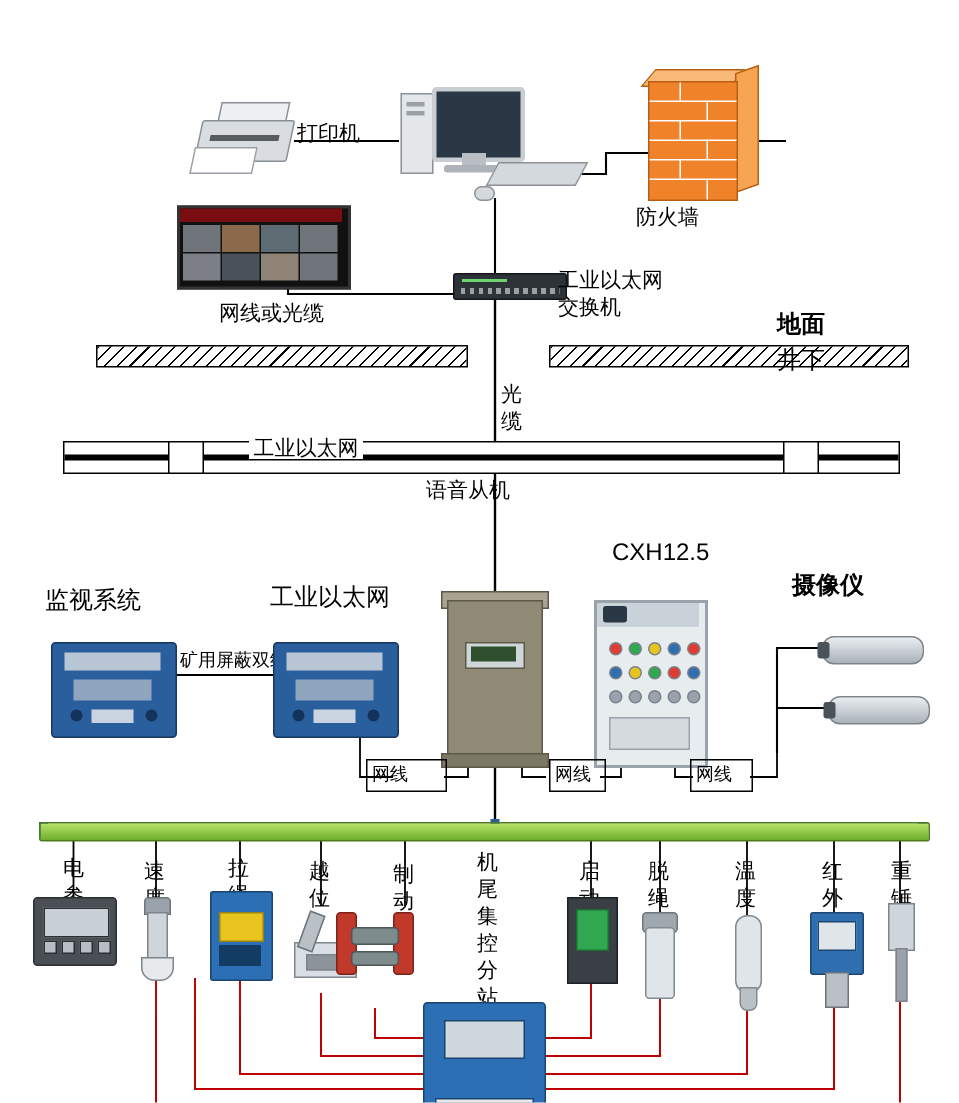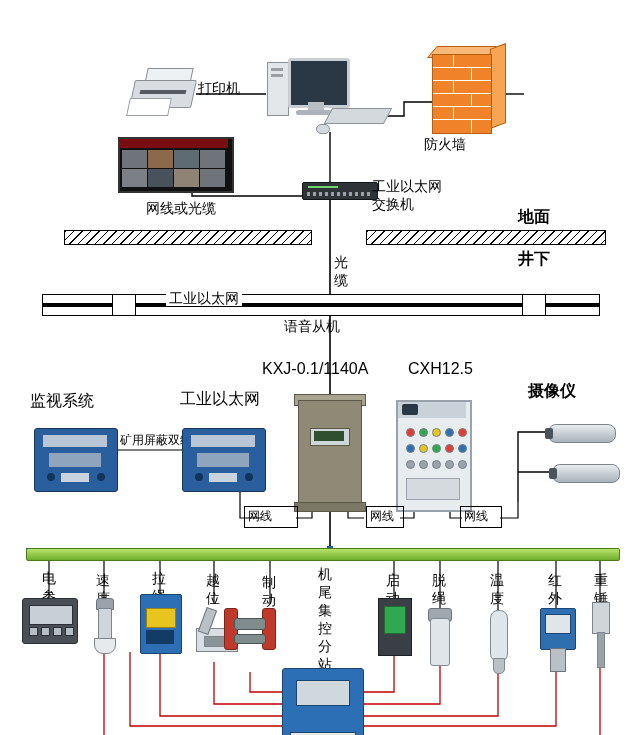--- a/index.html
+++ b/index.html
@@ -251,34 +251,33 @@
   <div class="sw">
     <div class="sw-led"></div>
     <div class="sw-ports"></div>
   </div>
   <div class="lbl med" style="left:372px;top:146px;">工业以太网</div>
   <div class="lbl med" style="left:372px;top:164px;">交换机</div>
 
   <div class="hatch" style="left:64px;top:198px;width:246px;"></div>
   <div class="hatch" style="left:366px;top:198px;width:238px;"></div>
   <div class="lbl big" style="left:518px;top:176px;font-weight:bold;">地面</div>
-  <div class="lbl big" style="left:518px;top:218px;font-weight:bold;">井下</div>
+  <div class="lbl big" style="left:518px;top:200px;font-weight:normal;">井下</div>
 
   <div class="lbl med" style="left:334px;top:222px;">光</div>
   <div class="lbl med" style="left:334px;top:240px;">缆</div>
 
   <div class="trunk">
       <div class="trunk-inner"></div>
     </div>
   <div class="tbox" style="left:112px;"></div>
   <div class="tbox" style="left:522px;"></div>
   <div class="lbl med" style="left:166px;top:258px;background:#fff;padding:0 3px;">工业以太网</div>
   <div class="lbl med" style="left:284px;top:286px;">语音从机</div>
 
-  <div class="lbl big" style="left:262px;top:328px;">KXJ-0.1/1140A</div>
   <div class="lbl big" style="left:408px;top:328px;">CXH12.5</div>
   <div class="lbl big" style="left:30px;top:360px;">监视系统</div>
   <div class="lbl big" style="left:180px;top:358px;">工业以太网</div>
   <div class="lbl big" style="left:528px;top:350px;font-weight:bold;">摄像仪</div>
   <div class="lbl sm" style="left:120px;top:402px;">矿用屏蔽双绞线</div>
 
   <div class="voice-slave">
     <div class="vbar" style="left:8px;top:6px;width:64px;height:12px;"></div>
     <div class="vbar" style="left:14px;top:24px;width:52px;height:14px;background:#8fa4bd;"></div>
     <div class="vknob" style="left:12px;top:44px;width:8px;height:8px;"></div>

